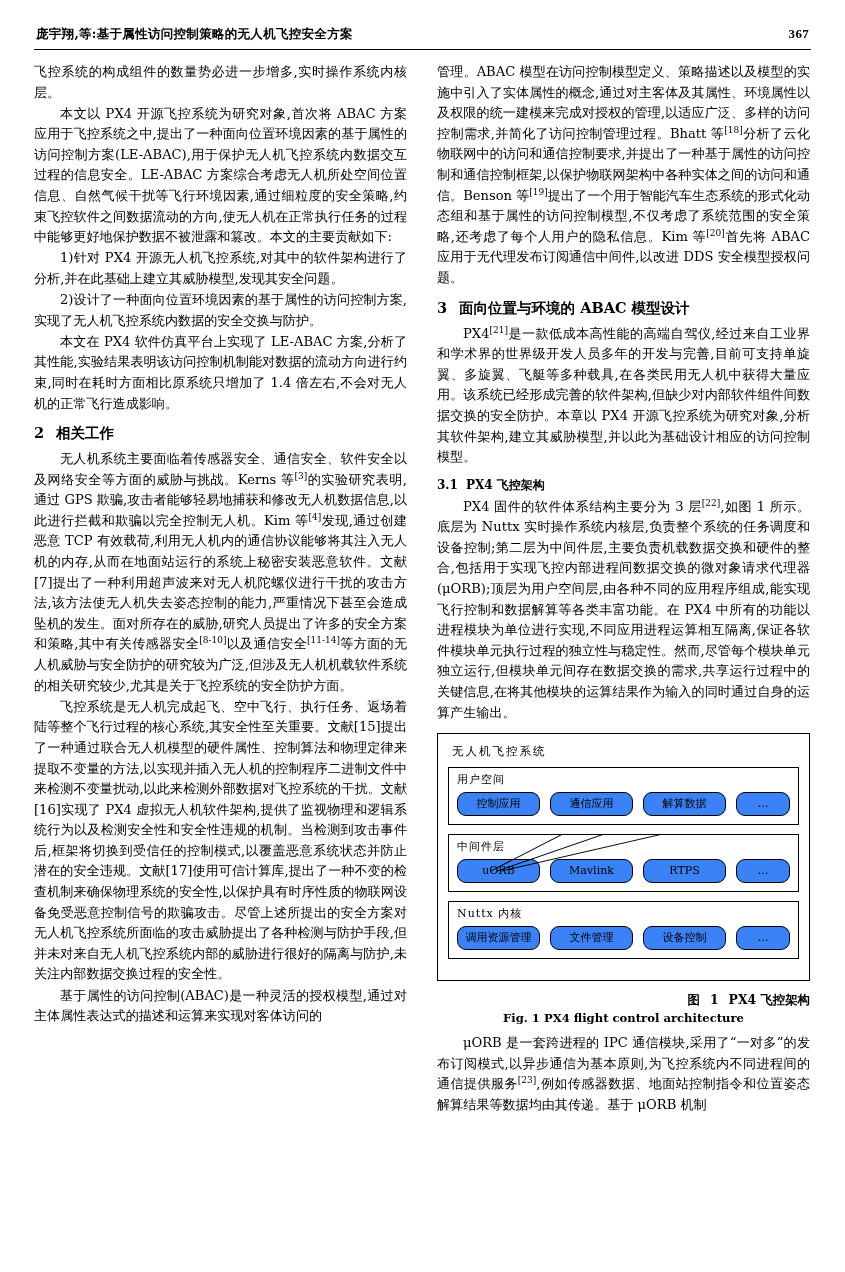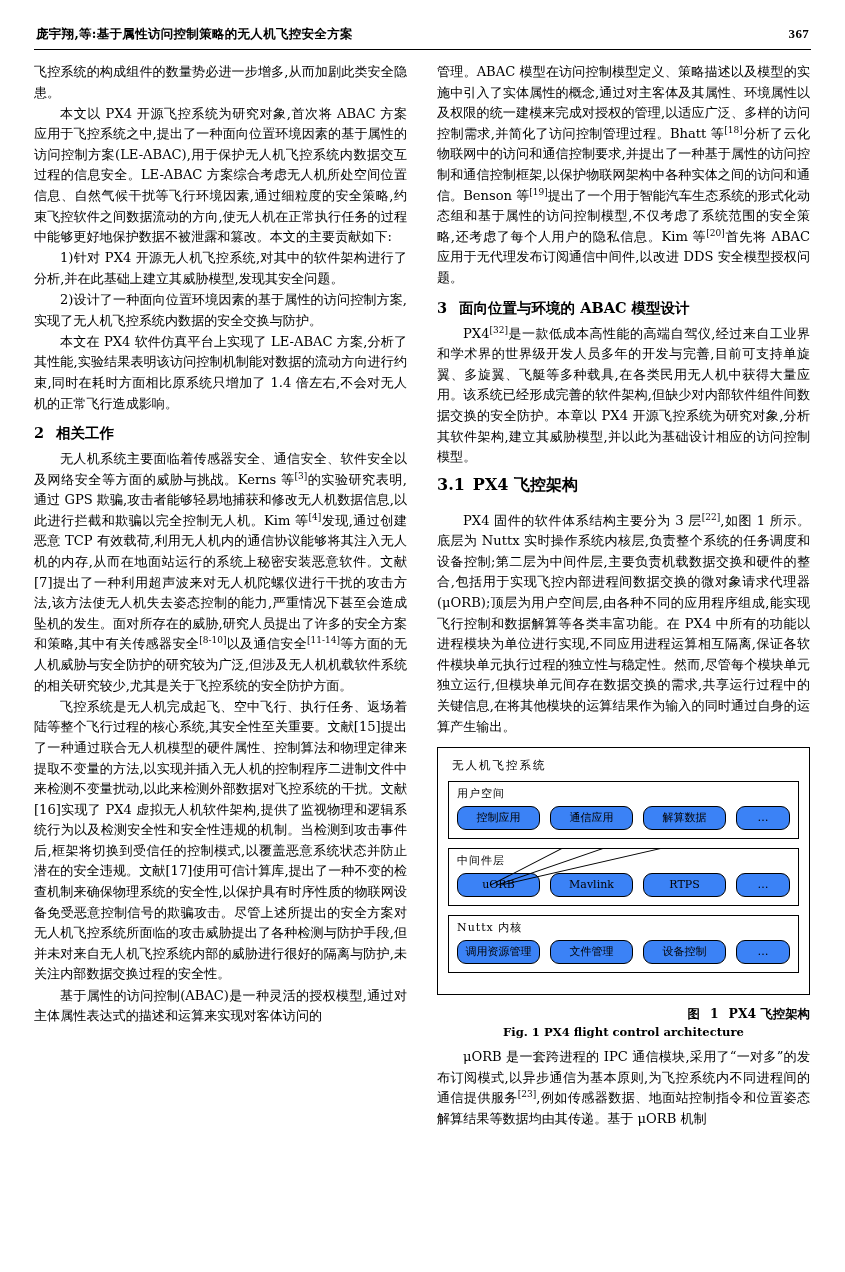--- a/index.html
+++ b/index.html
@@ -65,23 +65,23 @@
   h2.section {
     font-size: 14.5px;
     font-weight: bold;
     margin: 9px 0 6px 0;
     line-height: 20px;
   }
   h2.section .num {
     margin-right: 12px;
   }
   h3.subsection {
-    font-size: 16px;
-    font-weight: bold;
-    margin: 7px 0 16px 0;
+    font-size: 12px;
+    font-weight: bold;
+    margin: 7px 0 2px 0;
     line-height: 20px;
   }
   h3.subsection .num {
     margin-right: 8px;
   }
   sup {
     font-size: 9px;
     vertical-align: super;
     line-height: 0;
   }
@@ -161,21 +161,21 @@
   <div class="header">
     <div class="header-title">庞宇翔,等:基于属性访问控制策略的无人机飞控安全方案</div>
     <div class="header-page">367</div>
   </div>
   <div class="header-rule"></div>
 
   <div class="columns">
 
     <div class="col">
 
-      <p>飞控系统的构成组件的数量势必进一步增多,从而加剧此类安全隐患。</p>
+      <p>飞控系统的构成组件的数量势必进一步增多,实时操作系统内核层。</p>
       <p class="indent">本文以 PX4 开源飞控系统为研究对象,首次将 ABAC 方案应用于飞控系统之中,提出了一种面向位置环境因素的基于属性的访问控制方案(LE-ABAC),用于保护无人机飞控系统内数据交互过程的信息安全。LE-ABAC 方案综合考虑无人机所处空间位置信息、自然气候干扰等飞行环境因素,通过细粒度的安全策略,约束飞控软件之间数据流动的方向,使无人机在正常执行任务的过程中能够更好地保护数据不被泄露和篡改。本文的主要贡献如下:</p>
       <p class="indent">1)针对 PX4 开源无人机飞控系统,对其中的软件架构进行了分析,并在此基础上建立其威胁模型,发现其安全问题。</p>
       <p class="indent">2)设计了一种面向位置环境因素的基于属性的访问控制方案,实现了无人机飞控系统内数据的安全交换与防护。</p>
       <p class="indent">本文在 PX4 软件仿真平台上实现了 LE-ABAC 方案,分析了其性能,实验结果表明该访问控制机制能对数据的流动方向进行约束,同时在耗时方面相比原系统只增加了 1.4 倍左右,不会对无人机的正常飞行造成影响。</p>
 
       <h2 class="section">
         <span class="num">2</span><span>相关工作</span>
       </h2>
 
       <p class="indent">无人机系统主要面临着传感器安全、通信安全、软件安全以及网络安全等方面的威胁与挑战。Kerns 等<sup>[3]</sup>的实验研究表明,通过 GPS 欺骗,攻击者能够轻易地捕获和修改无人机数据信息,以此进行拦截和欺骗以完全控制无人机。Kim 等<sup>[4]</sup>发现,通过创建恶意 TCP 有效载荷,利用无人机内的通信协议能够将其注入无人机的内存,从而在地面站运行的系统上秘密安装恶意软件。文献[7]提出了一种利用超声波来对无人机陀螺仪进行干扰的攻击方法,该方法使无人机失去姿态控制的能力,严重情况下甚至会造成坠机的发生。面对所存在的威胁,研究人员提出了许多的安全方案和策略,其中有关传感器安全<sup>[8-10]</sup>以及通信安全<sup>[11-14]</sup>等方面的无人机威胁与安全防护的研究较为广泛,但涉及无人机机载软件系统的相关研究较少,尤其是关于飞控系统的安全防护方面。</p>
@@ -185,21 +185,21 @@
     </div>
 
     <div class="col">
 
       <p>管理。ABAC 模型在访问控制模型定义、策略描述以及模型的实施中引入了实体属性的概念,通过对主客体及其属性、环境属性以及权限的统一建模来完成对授权的管理,以适应广泛、多样的访问控制需求,并简化了访问控制管理过程。Bhatt 等<sup>[18]</sup>分析了云化物联网中的访问和通信控制要求,并提出了一种基于属性的访问控制和通信控制框架,以保护物联网架构中各种实体之间的访问和通信。Benson 等<sup>[19]</sup>提出了一个用于智能汽车生态系统的形式化动态组和基于属性的访问控制模型,不仅考虑了系统范围的安全策略,还考虑了每个人用户的隐私信息。Kim 等<sup>[20]</sup>首先将 ABAC 应用于无代理发布订阅通信中间件,以改进 DDS 安全模型授权问题。</p>
 
       <h2 class="section">
         <span class="num">3</span><span>面向位置与环境的 ABAC 模型设计</span>
       </h2>
 
-      <p class="indent">PX4<sup>[32]</sup>是一款低成本高性能的高端自驾仪,经过来自工业界和学术界的世界级开发人员多年的开发与完善,目前可支持单旋翼、多旋翼、飞艇等多种载具,在各类民用无人机中获得大量应用。该系统已经形成完善的软件架构,但缺少对内部软件组件间数据交换的安全防护。本章以 PX4 开源飞控系统为研究对象,分析其软件架构,建立其威胁模型,并以此为基础设计相应的访问控制模型。</p>
+      <p class="indent">PX4<sup>[21]</sup>是一款低成本高性能的高端自驾仪,经过来自工业界和学术界的世界级开发人员多年的开发与完善,目前可支持单旋翼、多旋翼、飞艇等多种载具,在各类民用无人机中获得大量应用。该系统已经形成完善的软件架构,但缺少对内部软件组件间数据交换的安全防护。本章以 PX4 开源飞控系统为研究对象,分析其软件架构,建立其威胁模型,并以此为基础设计相应的访问控制模型。</p>
 
       <h3 class="subsection">
         <span class="num">3.1</span><span>PX4 飞控架构</span>
       </h3>
 
       <p class="indent">PX4 固件的软件体系结构主要分为 3 层<sup>[22]</sup>,如图 1 所示。底层为 Nuttx 实时操作系统内核层,负责整个系统的任务调度和设备控制;第二层为中间件层,主要负责机载数据交换和硬件的整合,包括用于实现飞控内部进程间数据交换的微对象请求代理器(μORB);顶层为用户空间层,由各种不同的应用程序组成,能实现飞行控制和数据解算等各类丰富功能。在 PX4 中所有的功能以进程模块为单位进行实现,不同应用进程运算相互隔离,保证各软件模块单元执行过程的独立性与稳定性。然而,尽管每个模块单元独立运行,但模块单元间存在数据交换的需求,共享运行过程中的关键信息,在将其他模块的运算结果作为输入的同时通过自身的运算产生输出。</p>
 
       <div class="figure-box">
         <div class="fig-title">无人机飞控系统</div>
 

